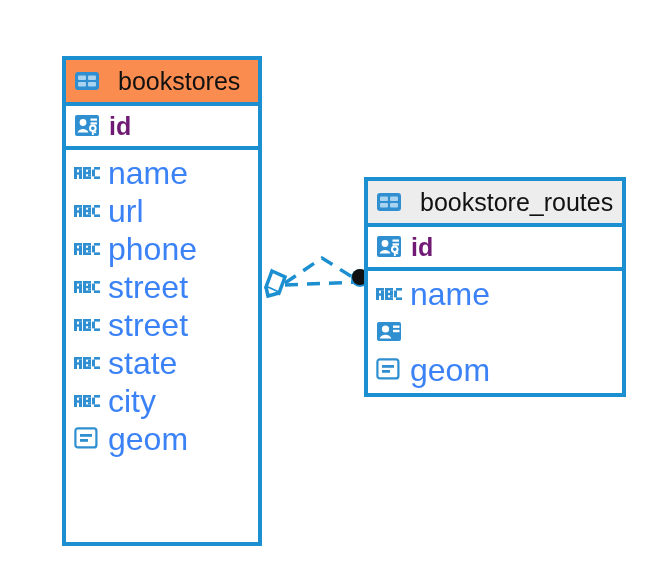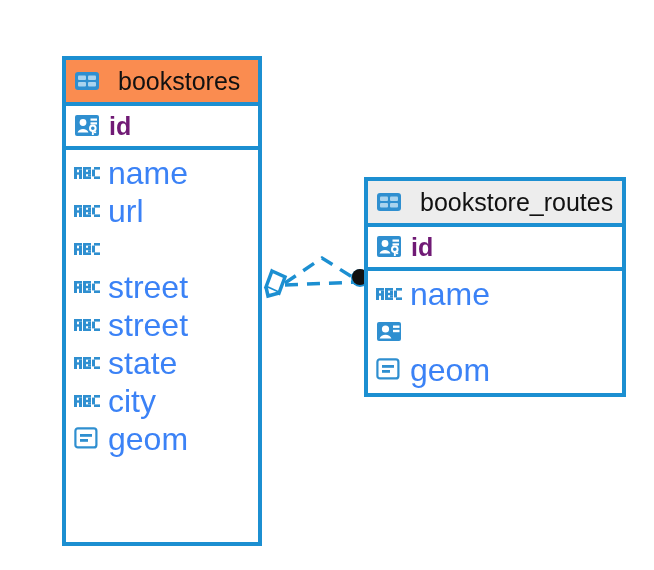--- a/index.html
+++ b/index.html
@@ -203,20 +203,21 @@
             <rect x="12" y="1" width="5" height="2.6" fill="#2f8fd0"></rect>
             <rect x="14" y="3.6" width="3" height="2.7" fill="#2f8fd0"></rect>
             <rect x="12" y="5.8" width="5" height="2.4" fill="#2f8fd0"></rect>
             <rect x="14" y="8.2" width="3" height="2.2" fill="#2f8fd0"></rect>
             <rect x="12" y="10.4" width="5" height="2.6" fill="#2f8fd0"></rect>
             <rect x="20" y="1" width="6" height="2.6" fill="#2f8fd0"></rect>
             <rect x="18" y="3.6" width="3" height="6.8" fill="#2f8fd0"></rect>
             <rect x="20" y="10.4" width="6" height="2.6" fill="#2f8fd0"></rect>
           </svg>
         </span>
+        <span class="field-label">phone</span>
       </div>
 
       <div class="field-row">
         <span class="icon">
           <svg width="26" height="14" viewBox="0 0 26 14">
             <rect x="0" y="1" width="3" height="12" fill="#2f8fd0"></rect>
             <rect x="3" y="1" width="5" height="2.6" fill="#2f8fd0"></rect>
             <rect x="5" y="3.6" width="3" height="9.4" fill="#2f8fd0"></rect>
             <rect x="3" y="6.3" width="5" height="2.4" fill="#2f8fd0"></rect>
             <rect x="9" y="1" width="3" height="12" fill="#2f8fd0"></rect>

